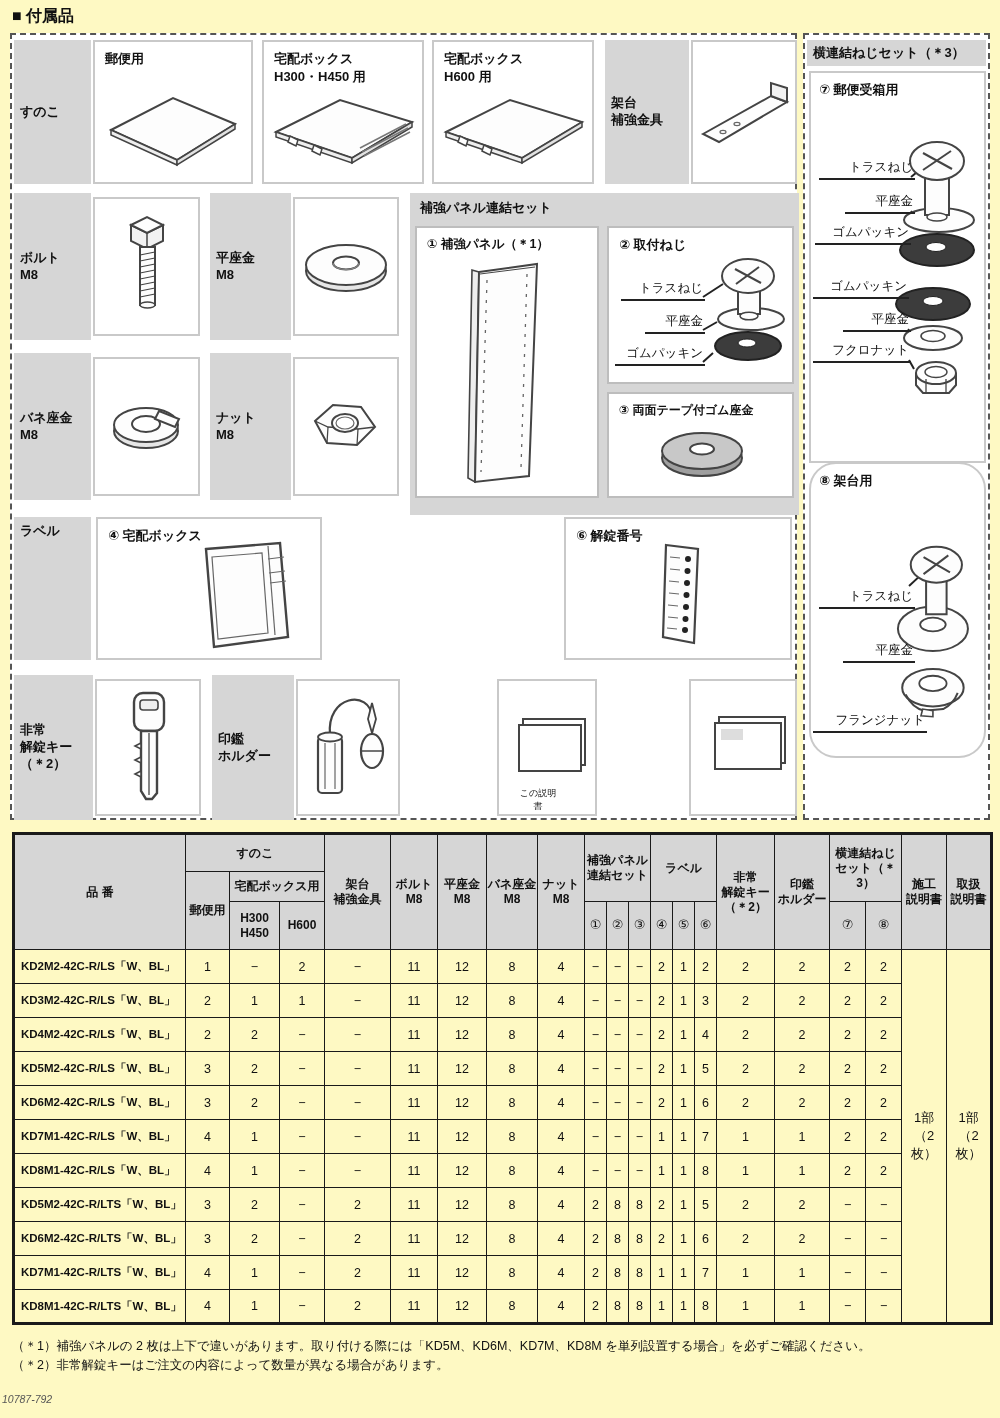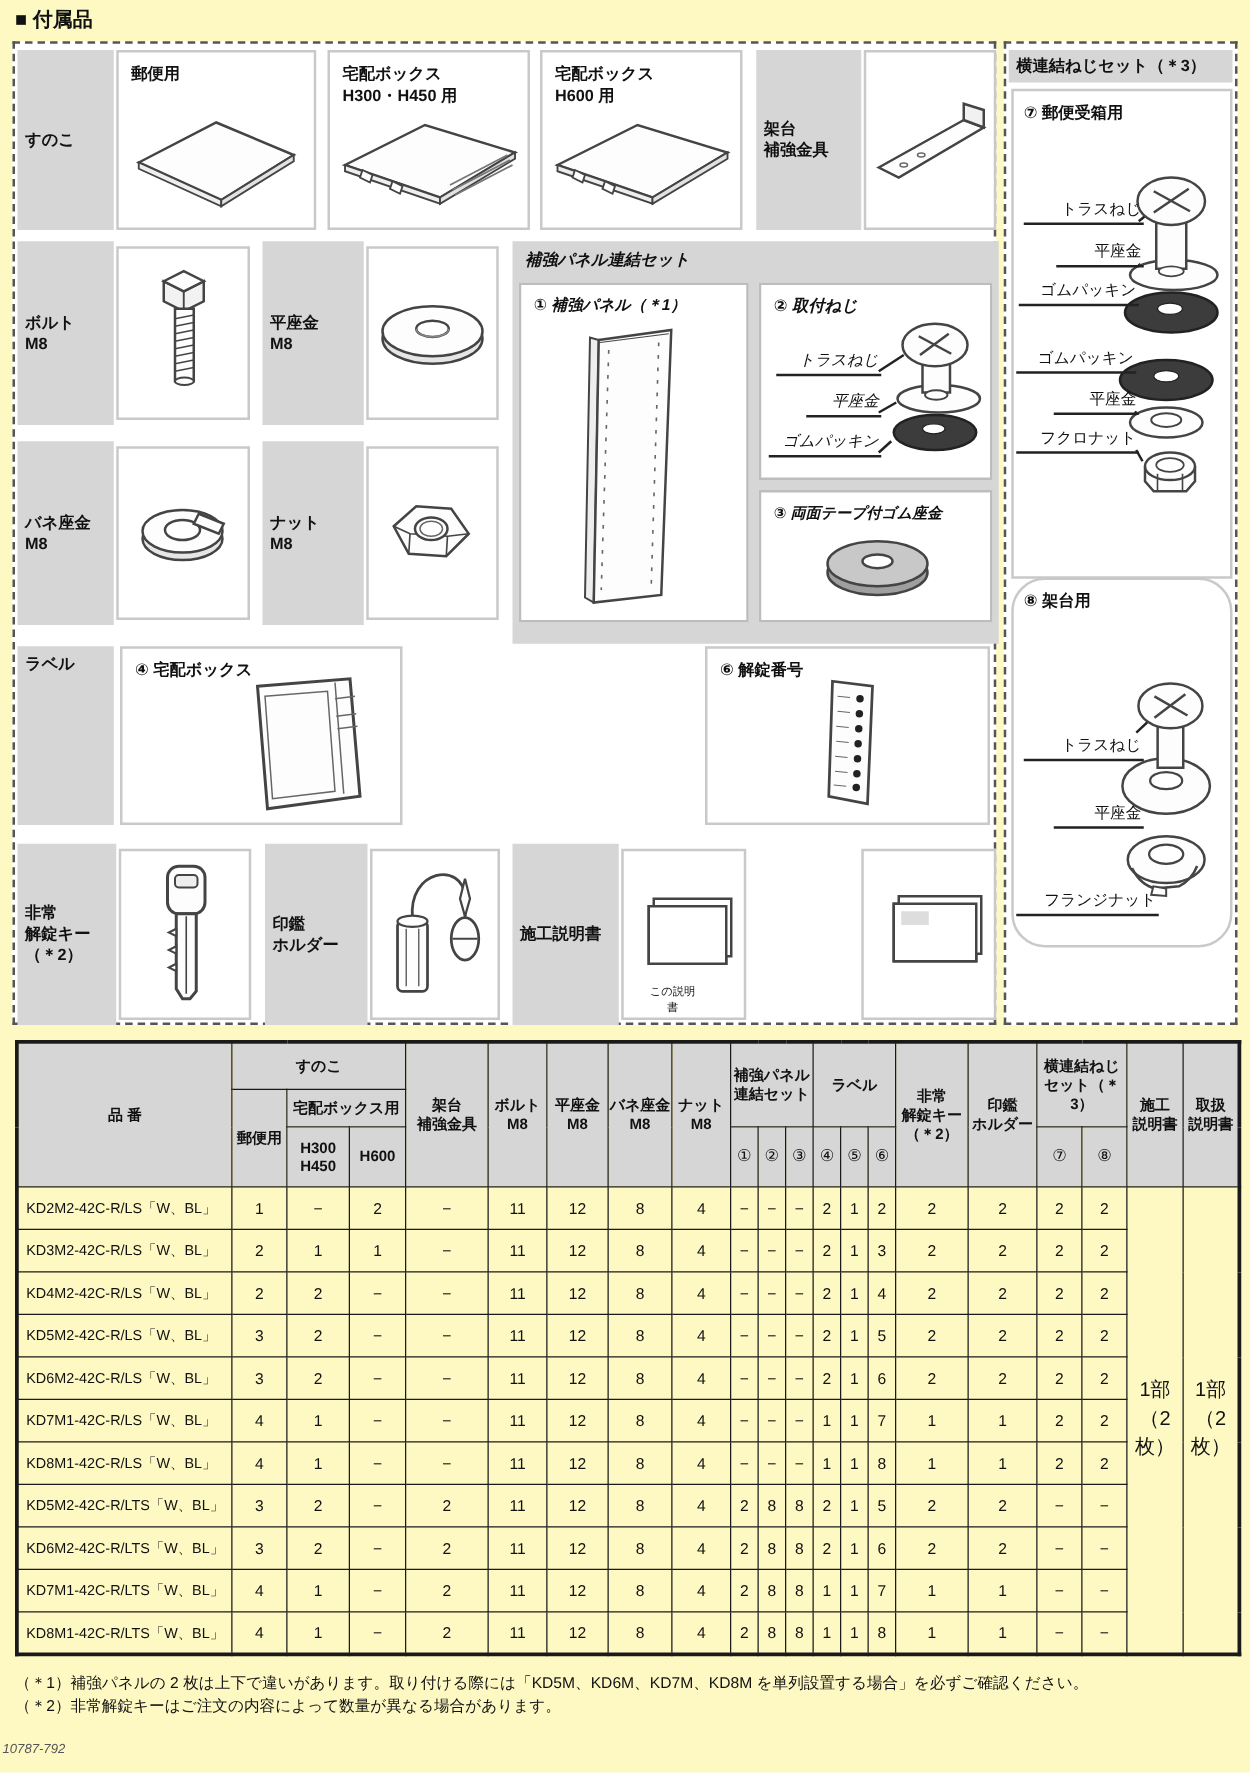--- a/index.html
+++ b/index.html
@@ -24,23 +24,23 @@
   svg{display:block;}
   svg *{vector-effect:non-scaling-stroke;}
 
   .ptable{position:absolute;left:12px;top:832px;width:978px;border-collapse:collapse;
           table-layout:fixed;border:3px solid #1a1a1a;}
   .ptable th,.ptable td{border:1.5px solid #1a1a1a;text-align:center;vertical-align:middle;
           padding:0;white-space:pre-line;overflow:hidden;}
   .ptable thead th{background:#d6d6d6;font-size:12px;font-weight:bold;line-height:1.25;}
   .ptable thead th.circ{font-size:13px;font-weight:normal;}
   .ptable tbody tr{height:34px;}
-  .ptable tbody th.model{font-size:11.5px;font-weight:normal;text-align:left;padding-left:6px;}
+  .ptable tbody th.model{font-size:11.5px;font-weight:bold;text-align:left;padding-left:6px;}
   .ptable tbody td{font-size:12.5px;}
-  .ptable td.manual-qty{font-size:16px;line-height:1.4;}
+  .ptable td.manual-qty{font-size:13px;line-height:1.4;}
 
   .footnotes{position:absolute;left:12px;top:1337px;font-size:12.5px;line-height:1.5;}
   .doc-number{position:absolute;left:2px;top:1393px;font-size:10.5px;color:#555;font-style:italic;}
 </style>
 </head>
 <body>
 
 <div class="page">
 
   <div class="page-title">■ 付属品</div>
@@ -145,21 +145,21 @@
       <svg class="fillsvg" viewBox="0 0 102 135">
         <polygon points="20,62 38,46 66,48 80,68 62,86 32,84" fill="#fdfdfd" stroke="#444" stroke-width="2"></polygon>
         <polyline points="20,62 33,68 63,70 80,68" fill="none" stroke="#444" stroke-width="1.3"></polyline>
         <line x1="33" y1="68" x2="32" y2="84" stroke="#444" stroke-width="1.3"></line>
         <line x1="63" y1="70" x2="62" y2="86" stroke="#444" stroke-width="1.3"></line>
         <ellipse cx="50" cy="64" rx="13" ry="9" fill="#fff" stroke="#444" stroke-width="2"></ellipse>
         <ellipse cx="50" cy="64" rx="9" ry="6" fill="none" stroke="#666" stroke-width="1.2"></ellipse>
       </svg>
     </div>
 
-    <div class="gsection" style="left:398px;top:158px;width:389px;height:322px;font-style:italic;">
+    <div class="gsection" style="left:398px;top:158px;width:389px;height:322px;">
       <div class="stitle">補強パネル連結セット</div>
 
       <div class="wbox" style="left:5px;top:33px;width:184px;height:272px;border-color:#bdbdbd;">
         <div class="btitle" style="font-size:12.5px;">① 補強パネル（＊1）</div>
         <svg class="fillsvg" viewBox="0 0 180 268">
           <polygon points="62,44 55,42 51,250 58,254" fill="#eee" stroke="#444" stroke-width="1.6"></polygon>
           <polygon points="62,44 120,36 112,248 58,254" fill="#fdfdfd" stroke="#444" stroke-width="2"></polygon>
           <line x1="70" y1="52" x2="64" y2="244" stroke="#666" stroke-width="1.3" stroke-dasharray="3,7"></line>
           <line x1="110" y1="46" x2="104" y2="240" stroke="#666" stroke-width="1.3" stroke-dasharray="3,7"></line>
           <line x1="63" y1="46" x2="118" y2="39" stroke="#444" stroke-width="1"></line>
@@ -255,21 +255,20 @@
         <rect x="20" y="56" width="24" height="56" rx="4" fill="#fdfdfd" stroke="#444" stroke-width="2.2"></rect>
         <ellipse cx="32" cy="56" rx="12" ry="4.5" fill="#fdfdfd" stroke="#444" stroke-width="1.8"></ellipse>
         <line x1="27" y1="62" x2="27" y2="108" stroke="#666" stroke-width="1.2"></line>
         <line x1="37" y1="62" x2="37" y2="108" stroke="#666" stroke-width="1.2"></line>
         <polygon points="74,52 70,38 74,22 78,38" fill="#fdfdfd" stroke="#444" stroke-width="1.8"></polygon>
         <ellipse cx="74" cy="70" rx="11" ry="17" fill="#fdfdfd" stroke="#444" stroke-width="2.2"></ellipse>
         <line x1="64" y1="70" x2="84" y2="70" stroke="#444" stroke-width="1.5"></line>
       </svg>
     </div>
 
-    <div class="glabel" style="left:398px;top:640px;width:85px;height:145px;">施工説明書</div>
     <div class="wbox" style="left:485px;top:644px;width:100px;height:137px;">
       <svg class="fillsvg" viewBox="0 0 96 133">
         <polygon points="24,38 86,38 86,84 82,84 82,90 20,90 20,44 24,44" fill="#fff" stroke="#444" stroke-width="2"></polygon>
         <rect x="20" y="44" width="62" height="46" fill="#fff" stroke="#444" stroke-width="2"></rect>
       </svg>
       <div class="booklet-text" style="left:20px;top:76px;width:38px;margin-top:30px;">この説明書</div>
     </div>
 
     <div class="wbox" style="left:677px;top:644px;width:108px;height:137px;">
       <svg class="fillsvg" viewBox="0 0 104 133">

